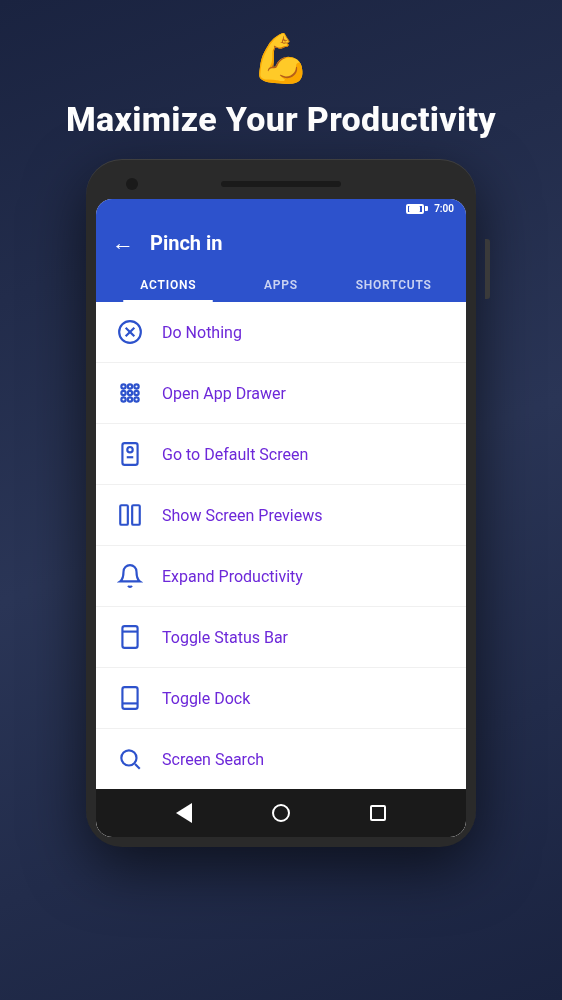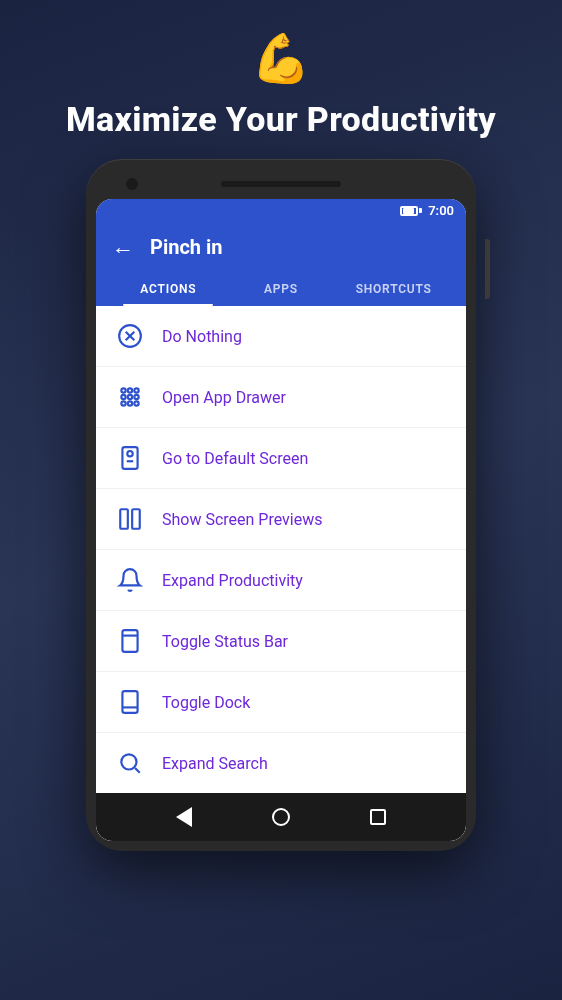--- a/index.html
+++ b/index.html
@@ -85,21 +85,21 @@
       position: relative;
     }
 
     .status-bar {
       background: #2d52cc;
       display: flex;
       justify-content: flex-end;
       align-items: center;
       padding: 4px 12px;
       color: white;
-      font-size: 13px;
+      font-size: 10px;
       font-weight: 600;
       gap: 6px;
     }
 
     .battery-icon {
       display: inline-flex;
       align-items: center;
       gap: 2px;
     }
 
@@ -386,21 +386,21 @@
         <span class="action-label">Toggle Dock</span>
       </div>
 
       <div class="action-item">
         <div class="action-icon">
           <svg viewBox="0 0 24 24" fill="none" stroke="#2d52cc" stroke-width="2">
             <circle cx="11" cy="11" r="7"></circle>
             <line x1="21" y1="21" x2="16.65" y2="16.65"></line>
           </svg>
         </div>
-        <span class="action-label">Expand Search</span>
+        <span class="action-label">Screen Search</span>
       </div>
 
     </div>
 
     <div class="phone-bottom-bar">
       <div class="nav-btn">
         <div class="nav-triangle"></div>
       </div>
       <div class="nav-btn">
         <div class="nav-circle"></div>

